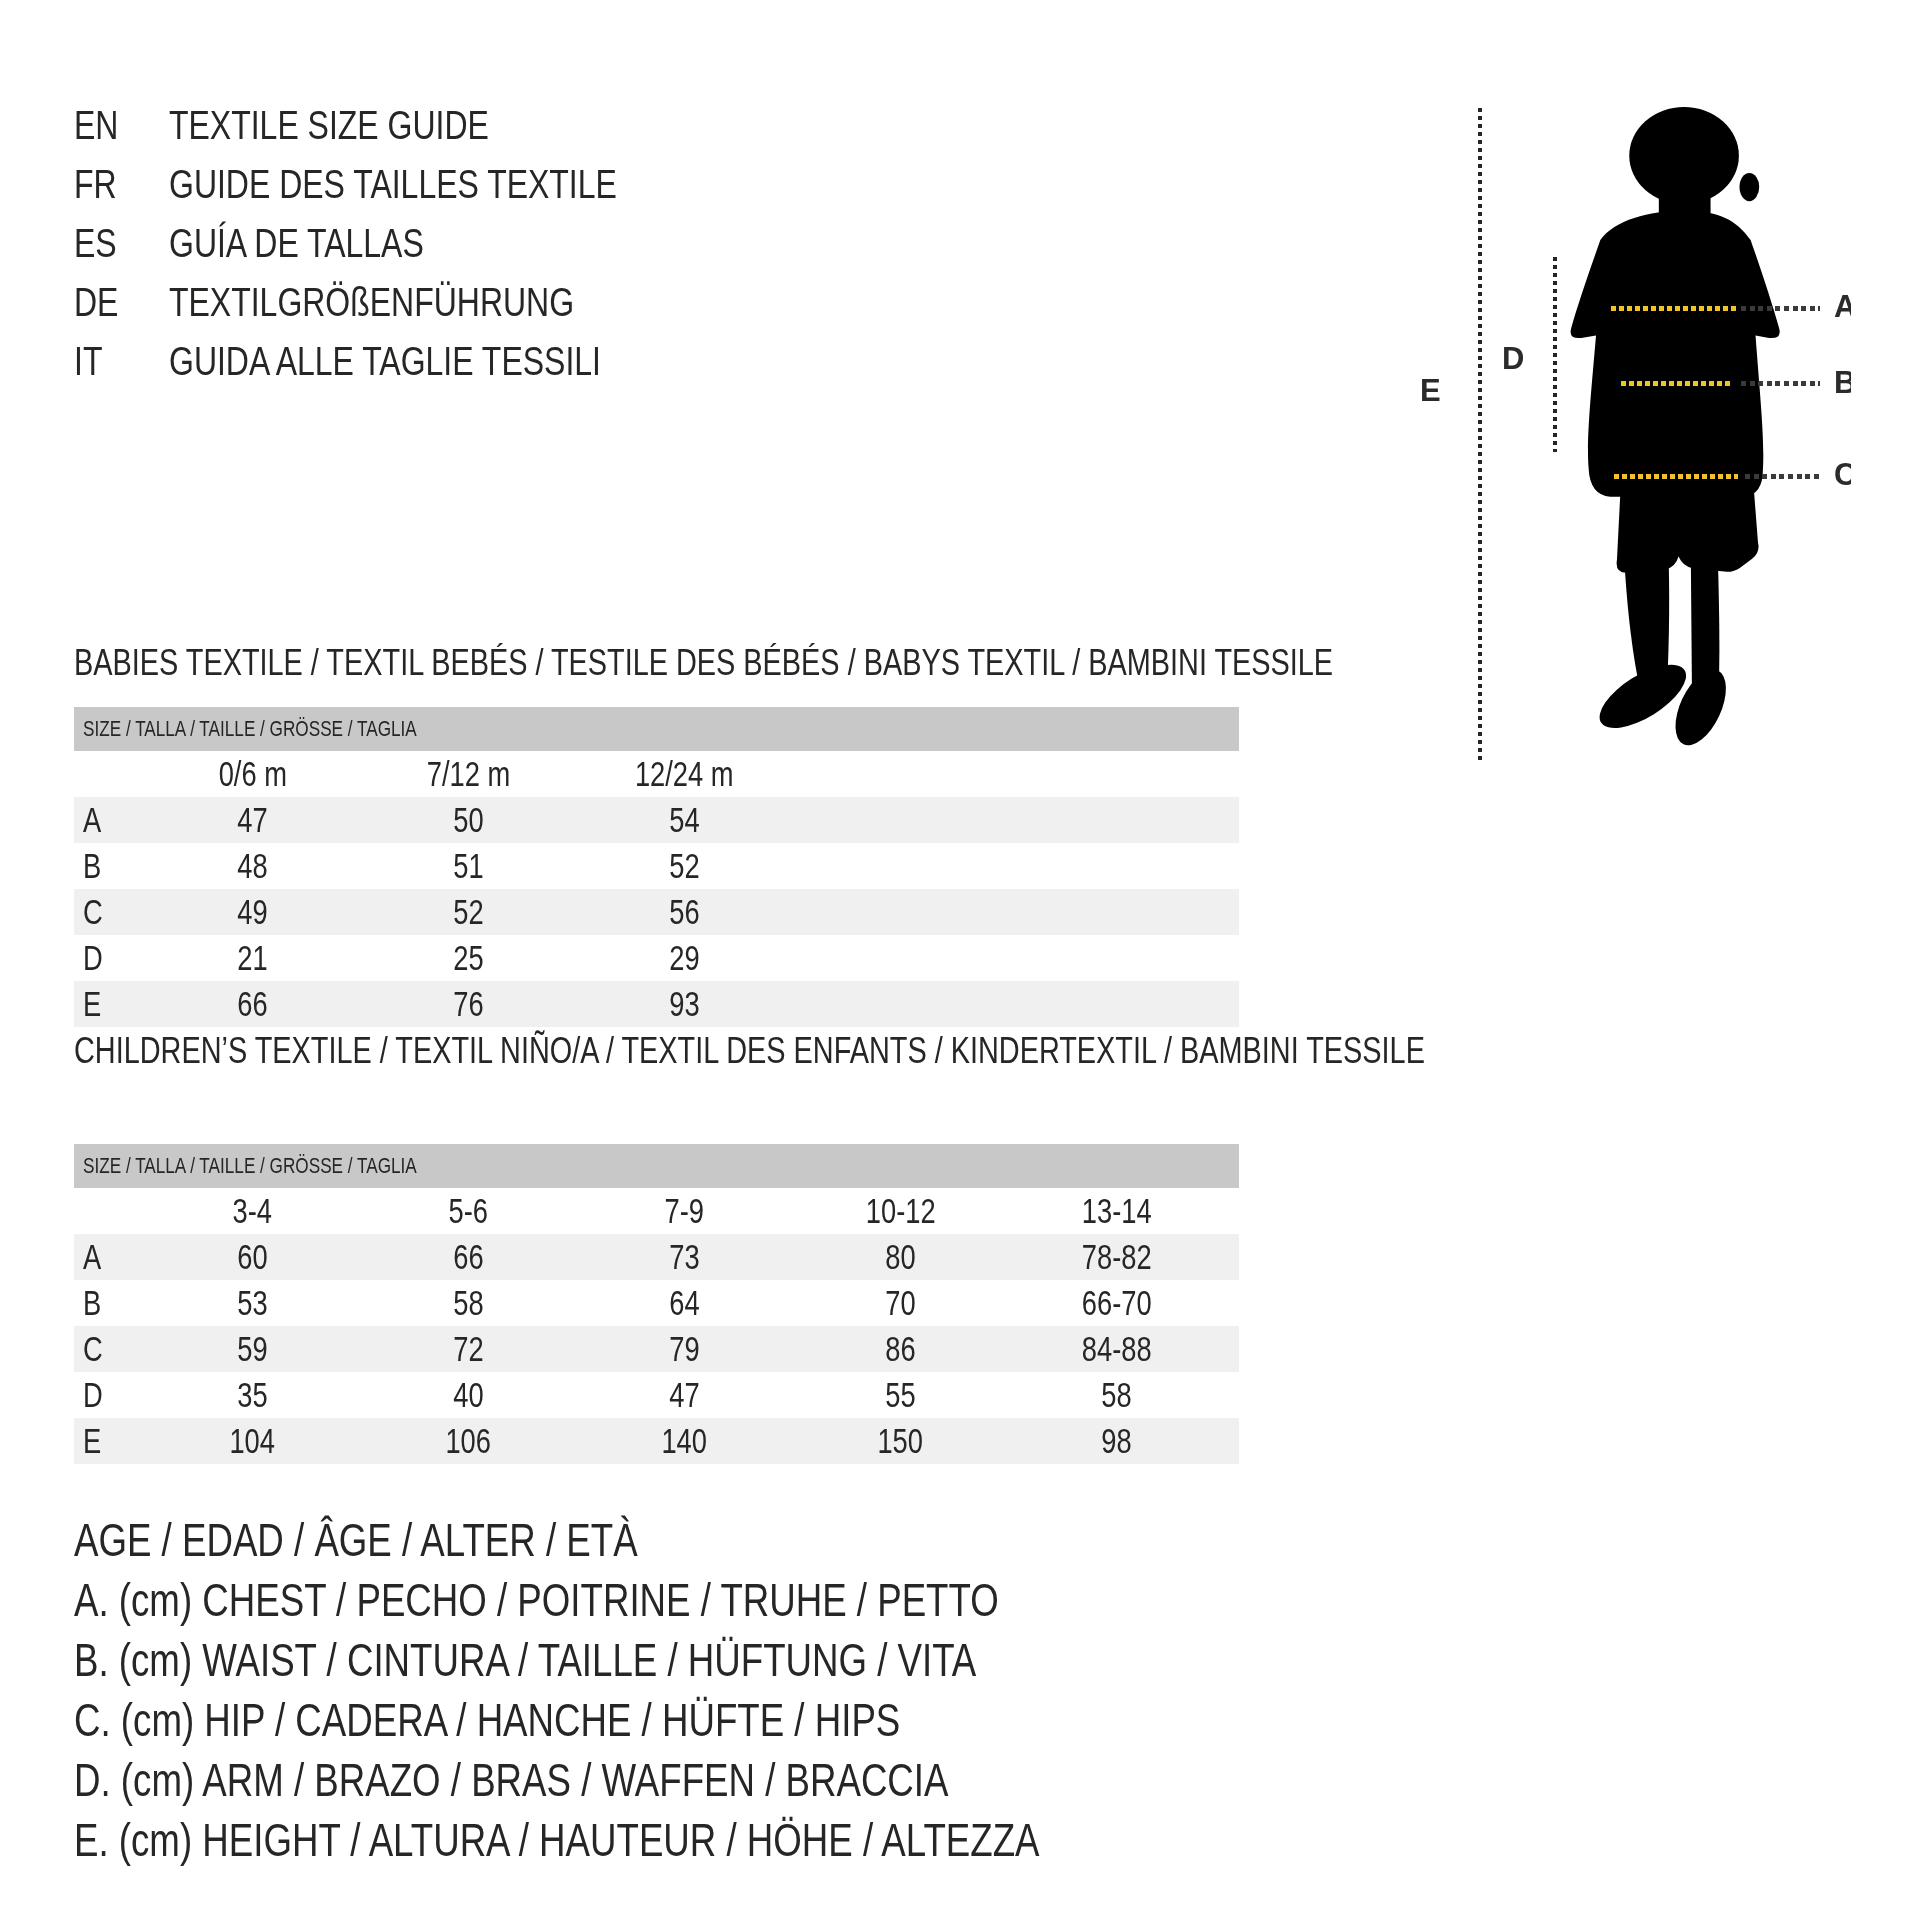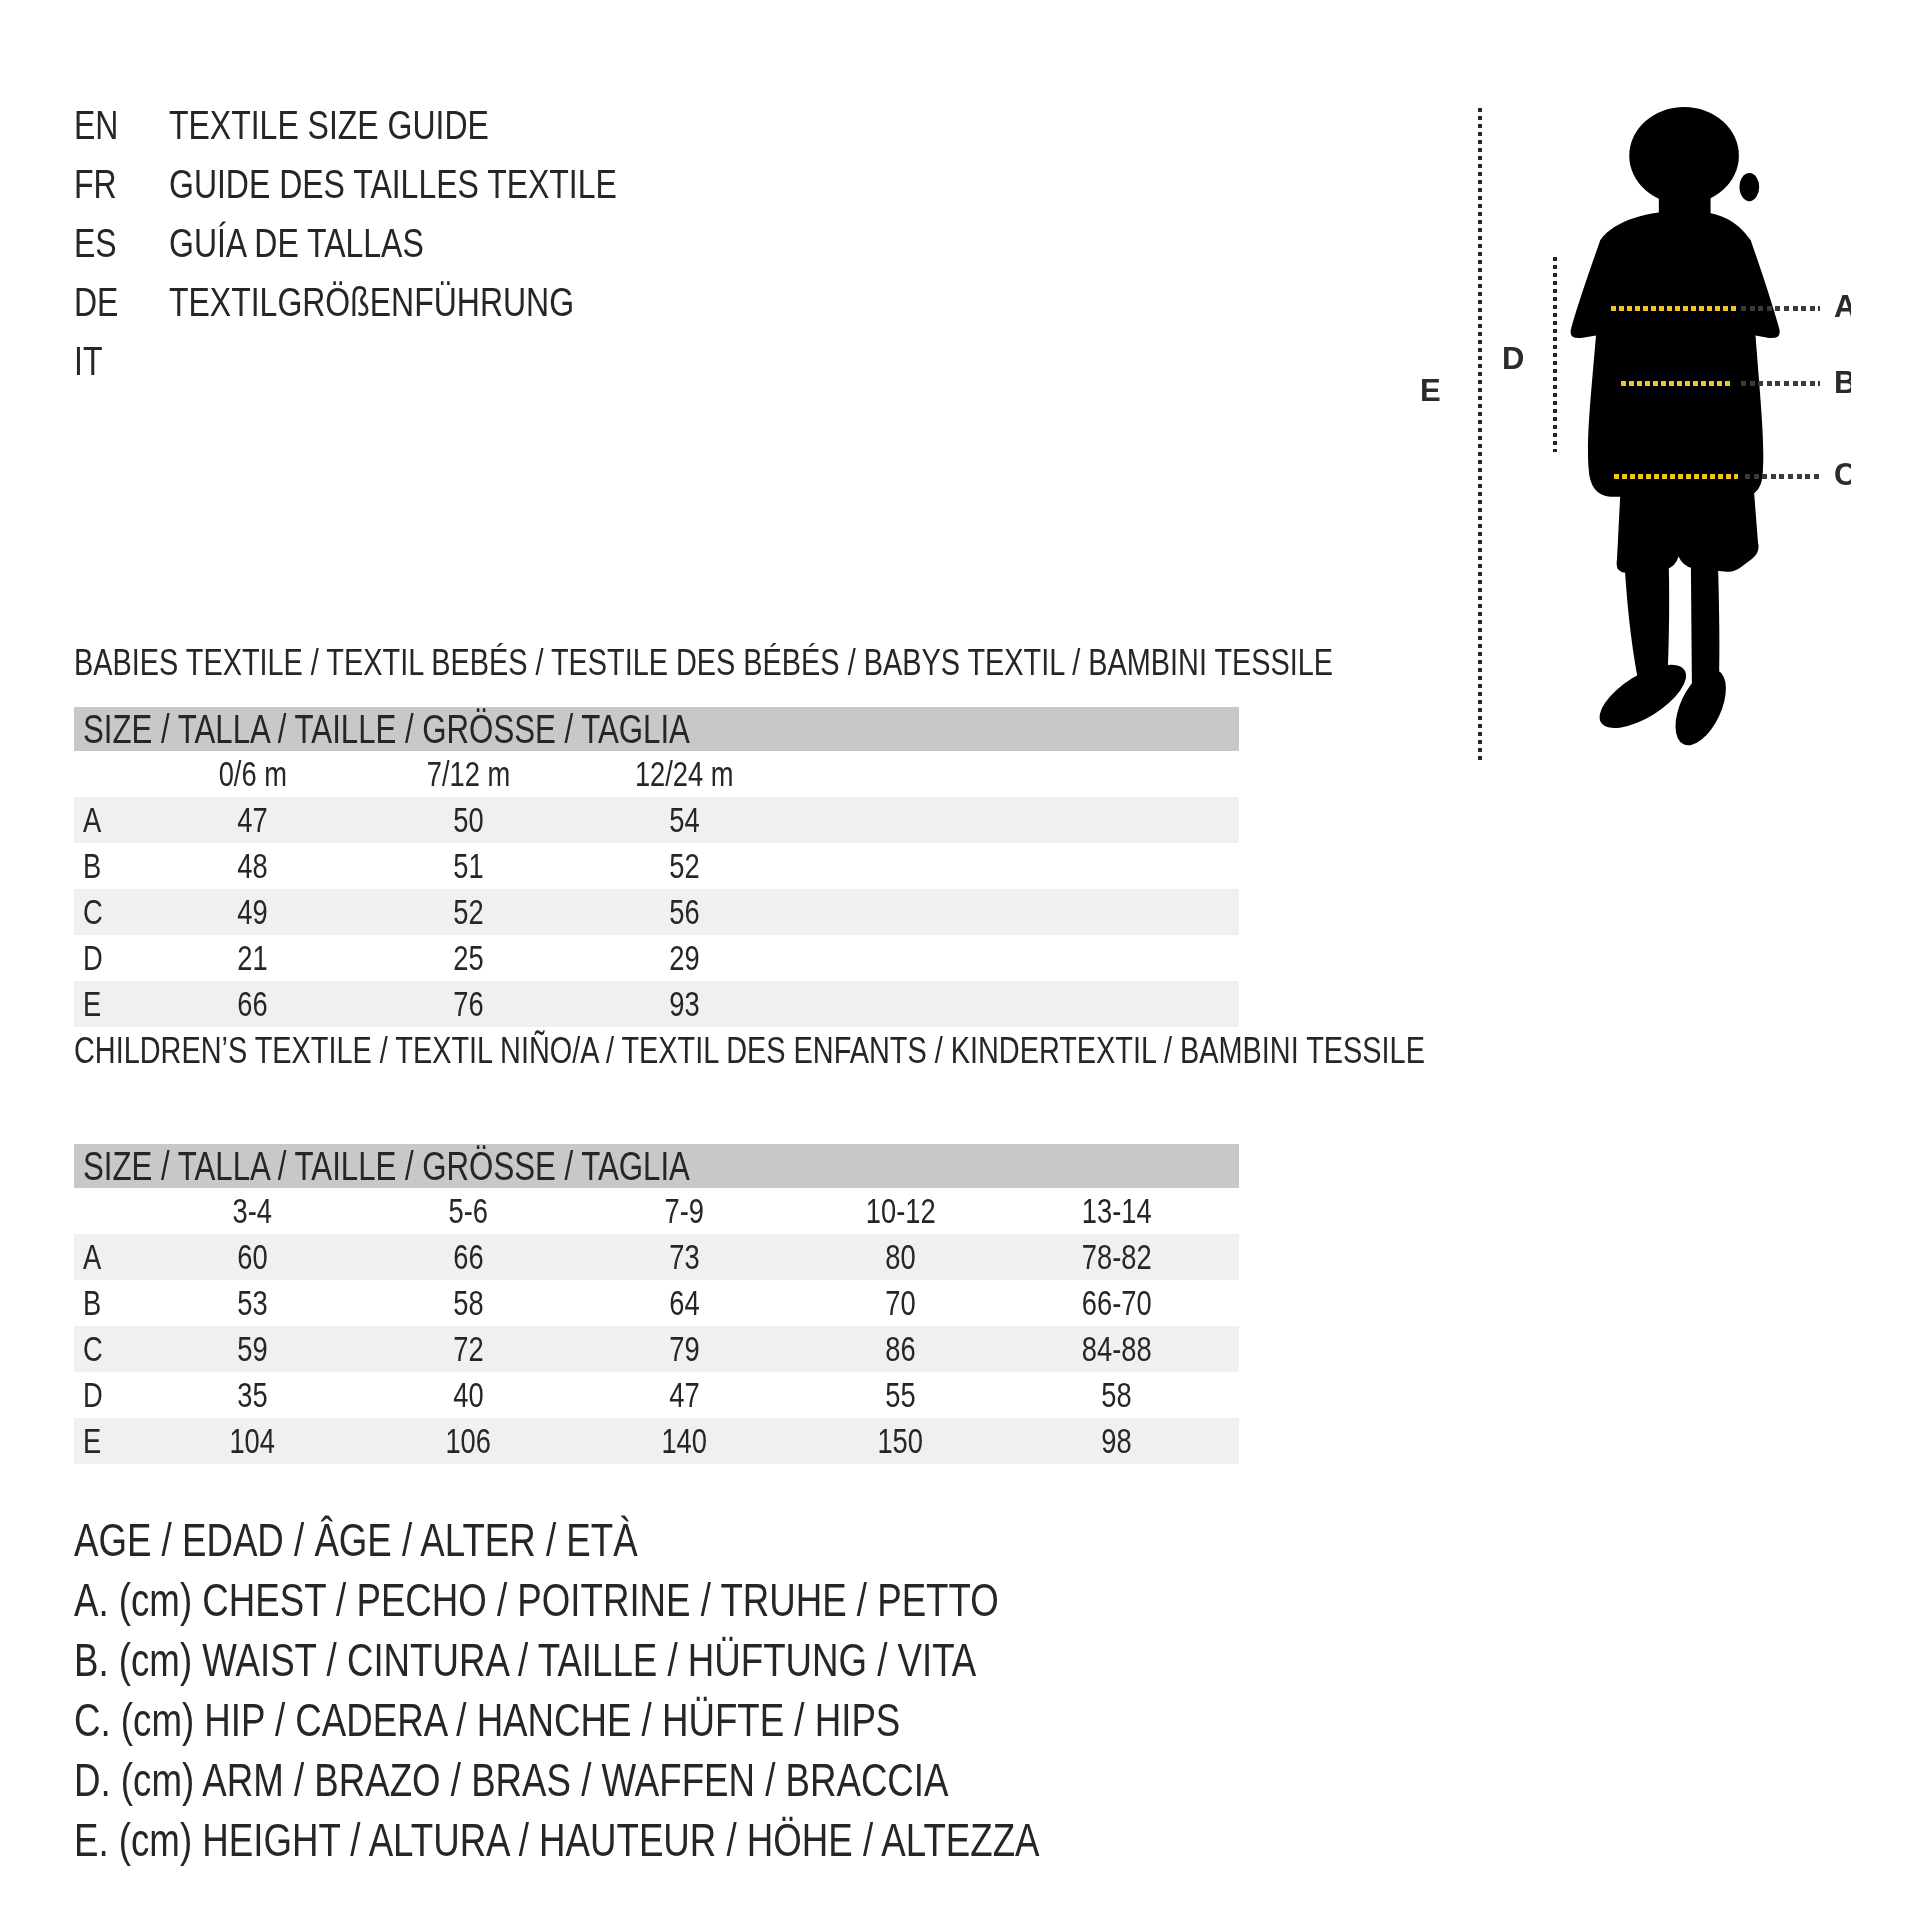--- a/index.html
+++ b/index.html
@@ -11,21 +11,21 @@
 
   
   #lang-block{position:absolute;left:74px;top:96px;}
   .lang-row{display:flex;height:59px;line-height:59px;font-size:41px;}
   .lang-code{width:95px;}
   
   .section-heading{position:absolute;left:74px;font-size:37px;line-height:44px;}
 
   
   .size-table{position:absolute;left:74px;width:1165px;font-size:35px;}
-  .tbar{height:44px;line-height:44px;background:#c8c8c8;padding-left:8.6px;font-size:40px;}
+  .tbar{height:44px;line-height:44px;background:#c8c8c8;padding-left:8.6px;font-size:22px;}
   .trow{display:flex;height:46px;line-height:46px;}
   .trow.shade{background:#f0f0f0;}
   .c0{width:62px;padding-left:8.6px;}
   .cd{width:216px;text-align:center;}
 
   
   #legend-block{position:absolute;left:74px;top:1510px;font-size:47px;}
   .legend-line{height:60px;line-height:60px;}
 
   
@@ -52,20 +52,21 @@
     <div class="lang-row">
       <span class="lang-code"><span class="cx">ES</span></span>
       <span><span class="cx">GUÍA DE TALLAS</span></span>
     </div>
     <div class="lang-row">
       <span class="lang-code"><span class="cx">DE</span></span>
       <span><span class="cx">TEXTILGRÖßENFÜHRUNG</span></span>
     </div>
     <div class="lang-row">
       <span class="lang-code"><span class="cx">IT</span></span>
+      <span><span class="cx">GUIDA ALLE TAGLIE TESSILI</span></span>
     </div>
   </div>
 
   <div class="vdots" style="left:1478px;top:108px;height:652px;"></div>
   <div class="mlabel" style="left:1420px;top:375px;">E</div>
   <div class="vdots" style="left:1553px;top:257px;height:195px;"></div>
   <div class="mlabel" style="left:1502px;top:343px;">D</div>
 
   <svg id="silhouette" width="218" height="661" viewBox="2538 172 354 1072">
     <g fill="#000000">

